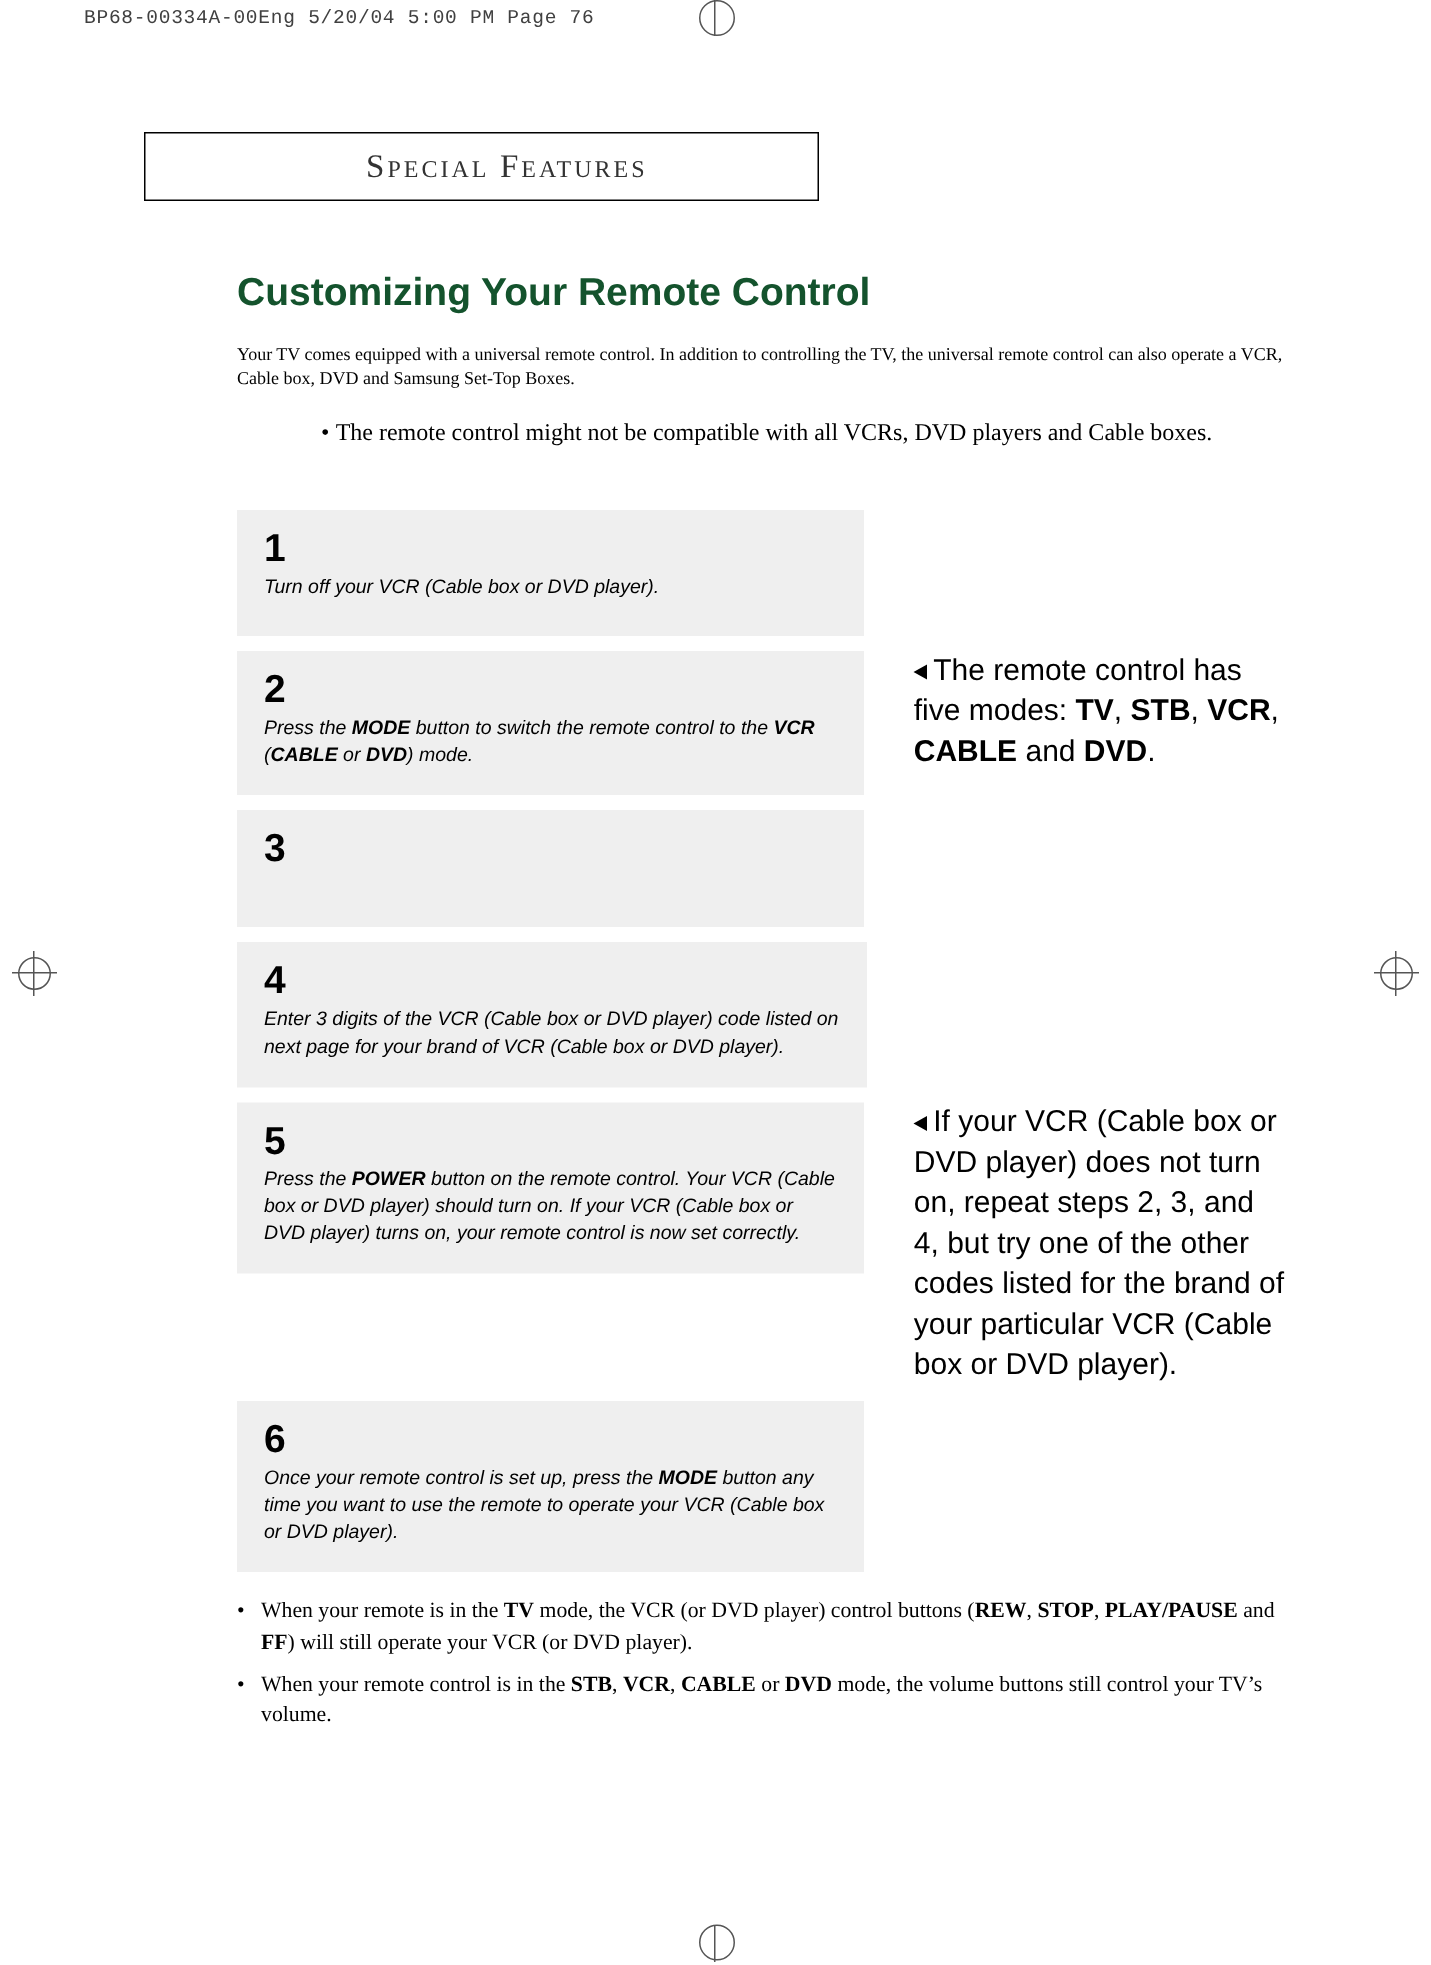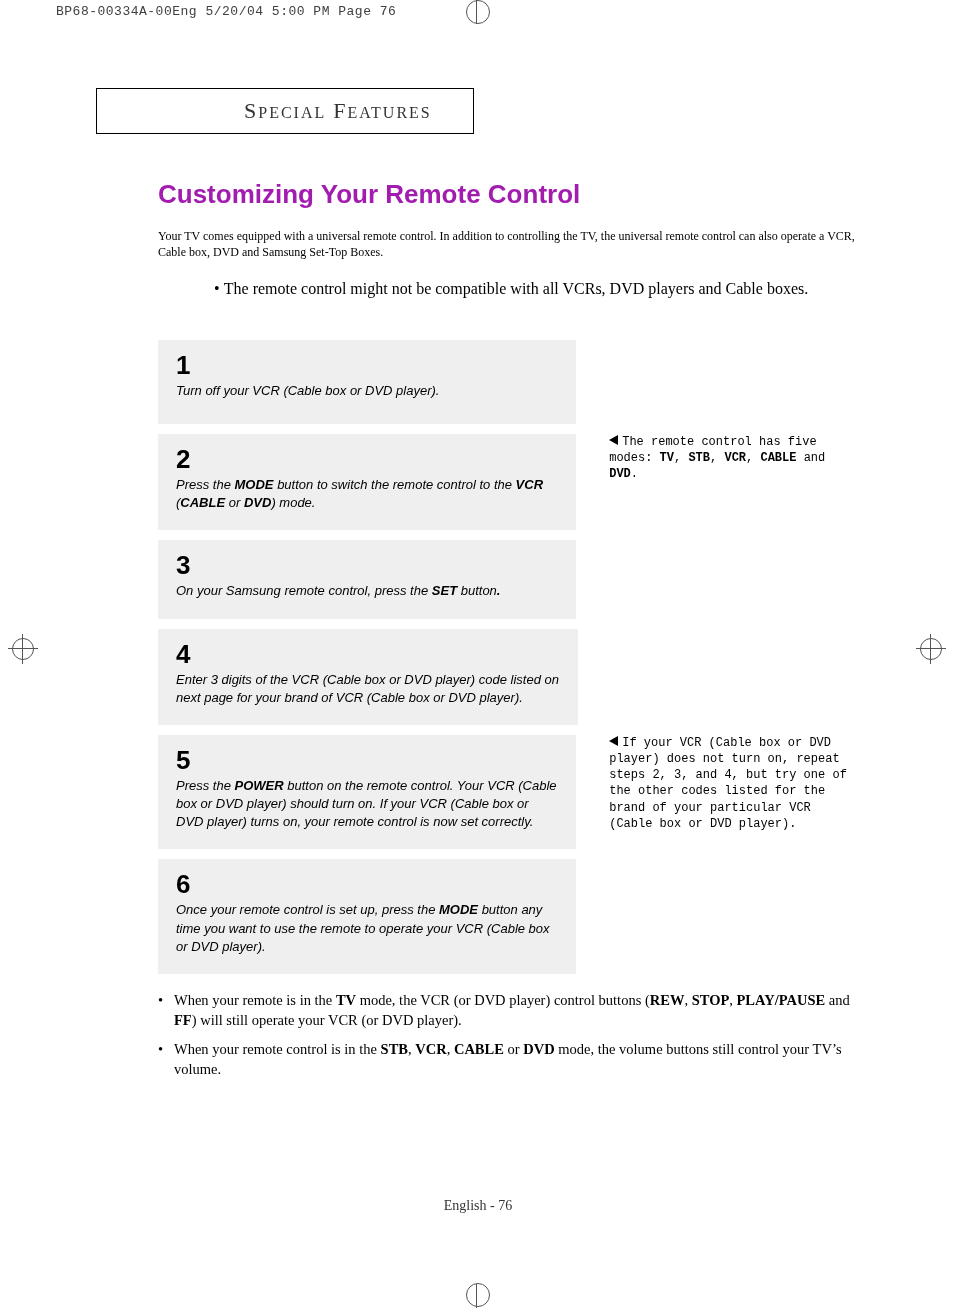--- a/index.html
+++ b/index.html
@@ -83,21 +83,21 @@
     position: absolute;
     left: 38px;
     top: 24px;
     width: 880px;
     height: 1252px;
   }
   .section-header {
     position: absolute;
     top: 64px;
     left: 58px;
-    width: 378px;
+    width: 450px;
     height: 46px;
   }
   .section-header .outer-box {
     position: absolute; top: 0; left: 0; width: 100%; height: 100%;
     border: 1px solid #000;
   }
   .section-header-text {
     position: absolute;
     left: 148px;
     top: 10px;
@@ -111,21 +111,21 @@
   .content {
     position: absolute;
     left: 120px;
     top: 155px;
     width: 700px;
   }
   .title {
     font-family: Arial, Helvetica, sans-serif;
     font-weight: bold;
     font-size: 26px;
-    color: #a21caf;
+    color: #14532d;
     margin-bottom: 18px;
   }
   .intro {
     font-family: Georgia, serif;
     font-size: 12px;
     line-height: 1.35;
     margin-bottom: 18px;
   }
   .bullet-intro {
     font-family: Georgia, serif;
@@ -166,22 +166,22 @@
     font-family: Arial, Helvetica, sans-serif;
     font-size: 13px;
     line-height: 1.4;
     font-style: italic;
   }
   .step-text b { font-weight: bold; }
   .side-note {
     width: 250px;
     margin-left: 33px;
     padding-top: 0px;
-    font-family: Liberation Mono, monospace;
-    font-size: 12px;
+    font-family: Liberation Sans, sans-serif;
+    font-size: 20px;
     line-height: 1.35;
   }
   .side-note .tri {
     display: inline-block;
     width: 0; height: 0;
     border-top: 5px solid transparent;
     border-bottom: 5px solid transparent;
     border-right: 9px solid #000;
     margin-right: 4px;
     vertical-align: 0px;
@@ -257,21 +257,20 @@
           <div class="step-text">Press the <b>MODE</b> button to switch the remote control to the <b>VCR</b> (<b>CABLE</b> or <b>DVD</b>) mode.</div>
         </div>
         <div class="side-note">
           <span class="tri"></span><span>The remote control has five modes: <b>TV</b>, <b>STB</b>, <b>VCR</b>, <b>CABLE</b> and <b>DVD</b>.</span>
         </div>
       </div>
 
       <div class="step-row">
         <div class="step-box" style="min-height:78px">
           <div class="step-num">3</div>
-          <div class="step-text">On your Samsung remote control, press the <b>SET</b> button<b>.</b></div>
         </div>
         <div class="side-note"></div>
       </div>
 
       <div class="step-row">
         <div class="step-box" style="min-height:92px">
           <div class="step-num">4</div>
           <div class="step-text">Enter 3 digits of the VCR (Cable box or DVD player) code listed on next page for your brand of VCR (Cable box or DVD player).</div>
         </div>
       </div>
@@ -300,14 +299,13 @@
         <div class="bdot">•</div>
         <div>When your remote is in the <b>TV</b> mode, the VCR (or DVD player) control buttons (<b>REW</b>, <b>STOP</b>, <b>PLAY/PAUSE</b> and <b>FF</b>) will still operate your VCR (or DVD player).</div>
       </div>
       <div class="frow">
         <div class="bdot">•</div>
         <div>When your remote control is in the <b>STB</b>, <b>VCR</b>, <b>CABLE</b> or <b>DVD</b> mode, the volume buttons still control your TV’s volume.</div>
       </div>
     </div>
   </div>
 
-  <div class="page-num">English - 76</div>
 </div>
 
 </body></html>

